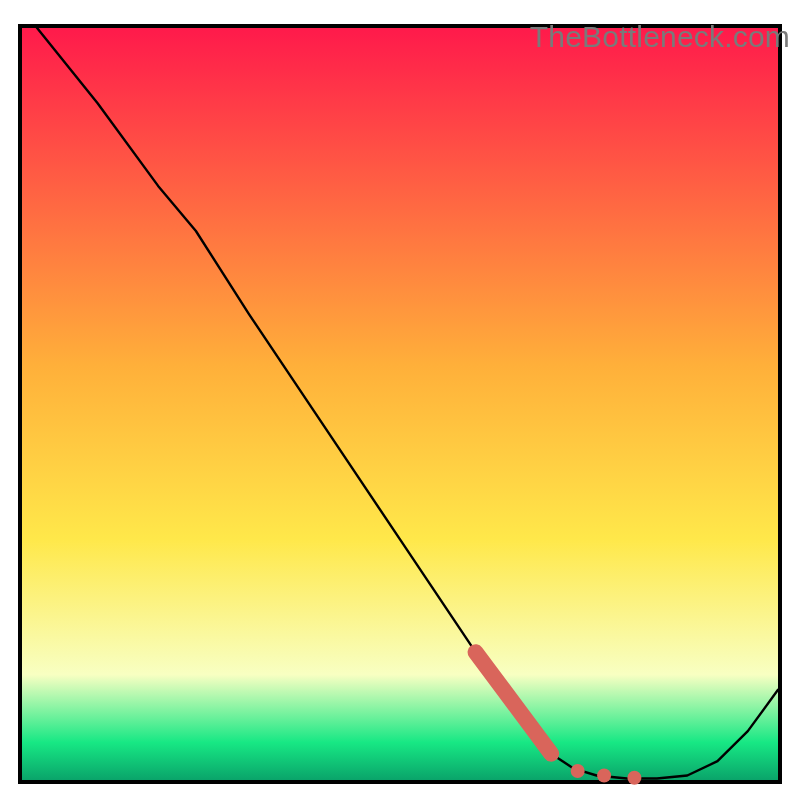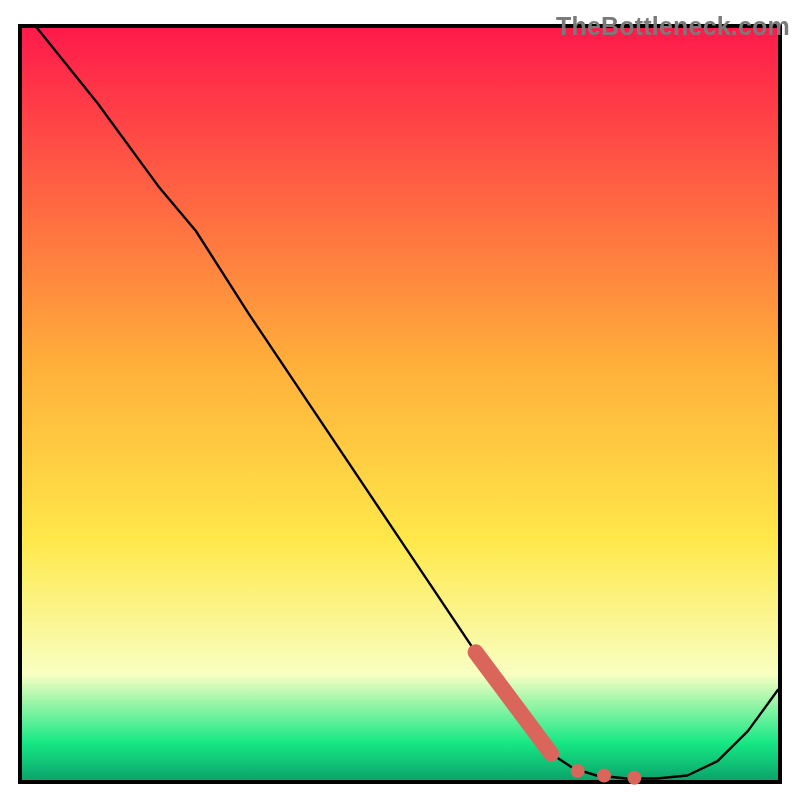--- a/index.html
+++ b/index.html
@@ -1,17 +1,17 @@
 <!DOCTYPE html>
 <html><head>
 <meta charset="utf-8">
 <style>
   html,body{margin:0;padding:0;width:800px;height:800px;overflow:hidden;background:#fff;font-family:Arial,Helvetica,sans-serif}
   .stage{position:relative;width:800px;height:800px}
-  .watermark{position:absolute;top:12px;right:10px;color:#7a7a7a;font-size:25px;font-weight:700;letter-spacing:.2px}
+  .watermark{position:absolute;top:20px;right:10px;color:#7a7a7a;font-size:30px;font-weight:400;letter-spacing:.2px}
   svg{display:block}
 </style>
 </head>
 <body>
 <div class="stage">
 
 <svg width="800" height="800" viewBox="0 0 800 800">
   <defs>
     <linearGradient id="bgGrad" x1="0" y1="0" x2="0" y2="1">
       <stop id="g0" offset="0%" stop-color="#ff1a4b"></stop>

